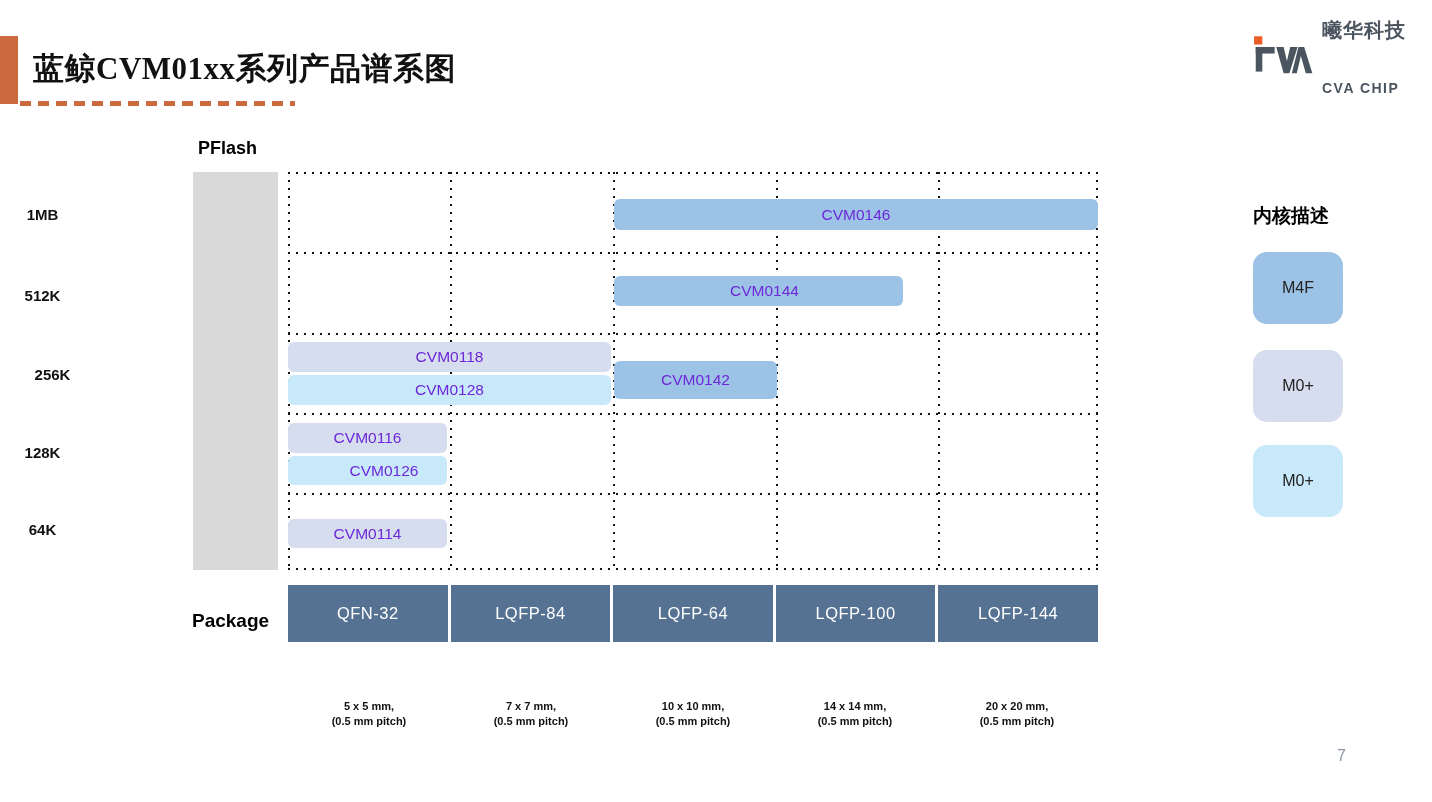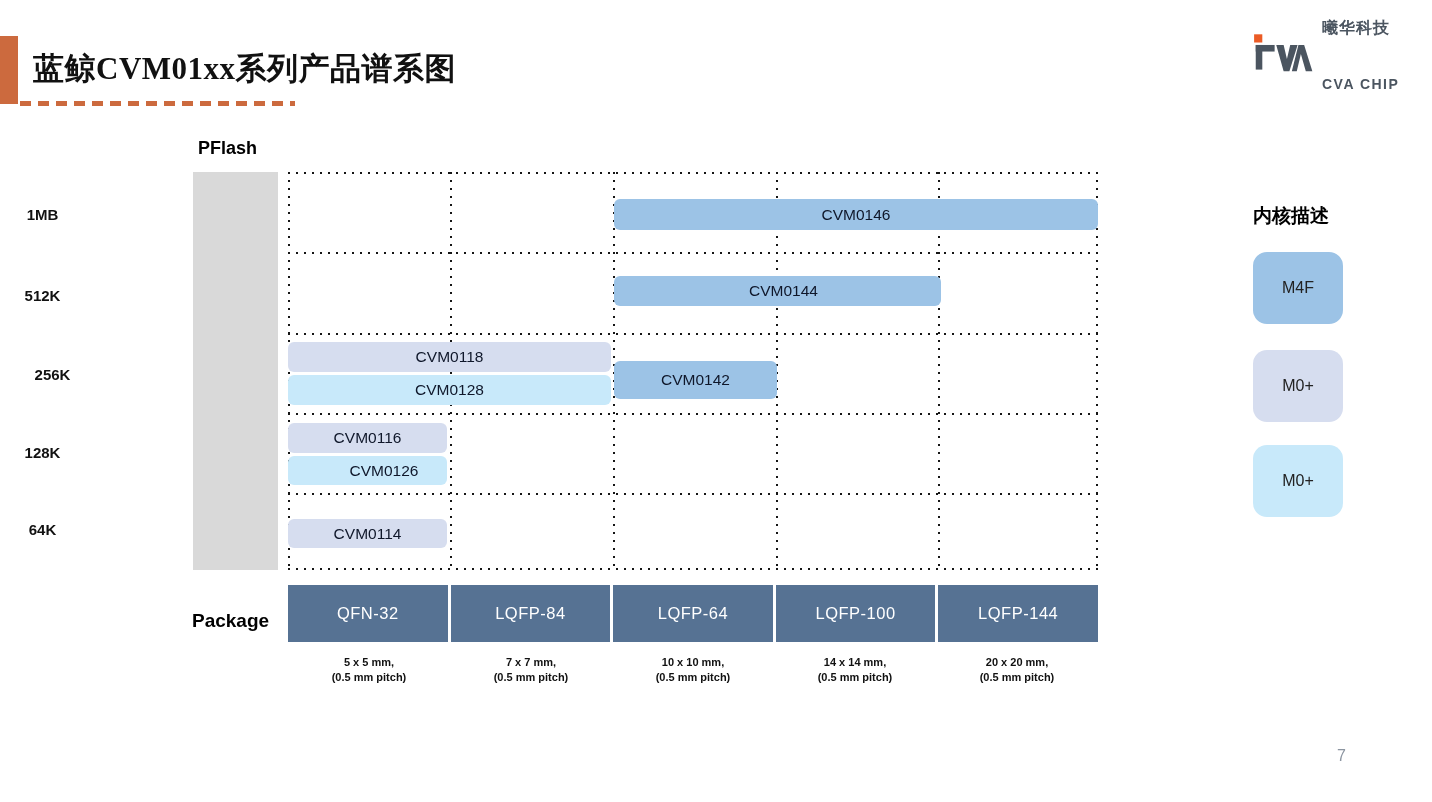--- a/index.html
+++ b/index.html
@@ -9,46 +9,46 @@
 
   
   .accent-bar { position:absolute; left:0; top:36px; width:18px; height:68px; background:#CC6A3E; }
   .slide-title { position:absolute; left:33px; top:48px; font-family:"Liberation Serif","DejaVu Serif",serif;
                  font-weight:bold; font-size:31px; color:#111; letter-spacing:0.5px; white-space:nowrap; }
   .title-underline { position:absolute; left:20px; top:101px; width:275px; height:5px;
                      background-image:repeating-linear-gradient(to right,#CC6A3E 0 11px,transparent 11px 18px); }
 
   .logo { position:absolute; top:20px; left:1250px; display:flex; align-items:center; gap:8px; }
   .logo-text { display:flex; flex-direction:column; line-height:1.05; color:#4B5560; }
-  .logo-cn { font-size:16px; font-weight:bold; letter-spacing:1px; }
+  .logo-cn { font-size:20px; font-weight:bold; letter-spacing:1px; }
   .logo-en { font-size:14px; font-weight:bold; letter-spacing:1.5px;margin-top:40px; }
 
   
   .pflash-label { position:absolute; left:198px; top:138px; font-size:18px; font-weight:bold; color:#000; }
   .y-col { position:absolute; left:193px; top:172px; width:85px; height:398px; background:#D9D9D9; }
   .y-tick { position:absolute; width:85px; text-align:center; font-size:15px; font-weight:bold; color:#111; }
 
   
   .plot { position:absolute; left:288px; top:172px; width:810px; height:398px; }
   .hline { position:absolute; left:0; width:810px; height:2px;
            background-image:repeating-linear-gradient(to right,#151515 0 2px,transparent 2px 8px); }
   .vline { position:absolute; top:0; width:2px; height:398px;
            background-image:repeating-linear-gradient(to bottom,#151515 0 2px,transparent 2px 8px); }
 
   
   .bar { position:absolute; border-radius:6px; display:flex; align-items:center; justify-content:center;
-         font-size:15.5px; color:#0f172a; }
+         font-size:15.5px; color:#6d28d9; }
 
   
   .package-label { position:absolute; left:192px; top:610px; font-size:19px; font-weight:bold; color:#000; }
   .pkg-row { position:absolute; left:288px; top:585px; width:810px; height:57px; display:flex; gap:3px; }
   .pkg-cell { flex:1; background:#567293; color:#fff; display:flex; align-items:center; justify-content:center;
               font-size:16.5px; letter-spacing:0.5px; }
   .size-row { position:absolute; left:288px; top:655px; width:810px; display:flex; }
-  .size-cell { flex:1; text-align:center; font-size:11px; font-weight:bold; color:#111; line-height:1.35; }
+  .size-cell { flex:1; text-align:center; font-size:11px; font-weight:bold; color:#111; line-height:1.35;margin-top:44px; }
 
   
   .legend-title { position:absolute; left:1253px; top:203px; font-size:19px; font-weight:bold; color:#000; }
   .legend-box { position:absolute; left:1253px; width:90px; height:72px; border-radius:14px;
                 display:flex; align-items:center; justify-content:center; font-size:16px; color:#222; }
 
   .page-num { position:absolute; left:1337px; top:747px; font-size:16px; color:#8C95A1; }
 </style>
 </head>
 <body>
@@ -92,21 +92,21 @@
     <div class="hline" style="top:396px;"></div>
     <div class="vline" style="left:0;"></div>
     <div class="vline" style="left:162px;"></div>
     <div class="vline" style="left:325px;"></div>
     <div class="vline" style="left:488px;"></div>
     <div class="vline" style="left:650px;"></div>
     <div class="vline" style="left:808px;"></div>
   </div>
 
   <div class="bar" style="left: 614px; top: 199px; width: 484px; height: 31px; background-color: rgb(156, 195, 230);">CVM0146</div>
-  <div class="bar" style="left: 614px; top: 276px; width: 327px; height: 30px; background-color: rgb(156, 195, 230); padding-left: 12px;">CVM0144</div>
+  <div class="bar" style="left: 614px; top: 276px; width: 289px; height: 30px; background-color: rgb(156, 195, 230); padding-left: 12px;">CVM0144</div>
   <div class="bar" style="left: 288px; top: 342px; width: 323px; height: 30px; background-color: rgb(214, 221, 239);">CVM0118</div>
   <div class="bar" style="left: 288px; top: 375px; width: 323px; height: 30px; background-color: rgb(200, 233, 250);">CVM0128</div>
   <div class="bar" style="left: 614px; top: 361px; width: 163px; height: 38px; background-color: rgb(156, 195, 230);">CVM0142</div>
   <div class="bar" style="left: 288px; top: 423px; width: 159px; height: 30px; background-color: rgb(214, 221, 239);">CVM0116</div>
   <div class="bar" style="left: 288px; top: 456px; width: 159px; height: 29px; background-color: rgb(200, 233, 250); padding-left: 33px;">CVM0126</div>
   <div class="bar" style="left: 288px; top: 519px; width: 159px; height: 29px; background-color: rgb(214, 221, 239);">CVM0114</div>
 
   <div class="package-label">Package</div>
   <div class="pkg-row">
     <div class="pkg-cell">QFN-32</div>

